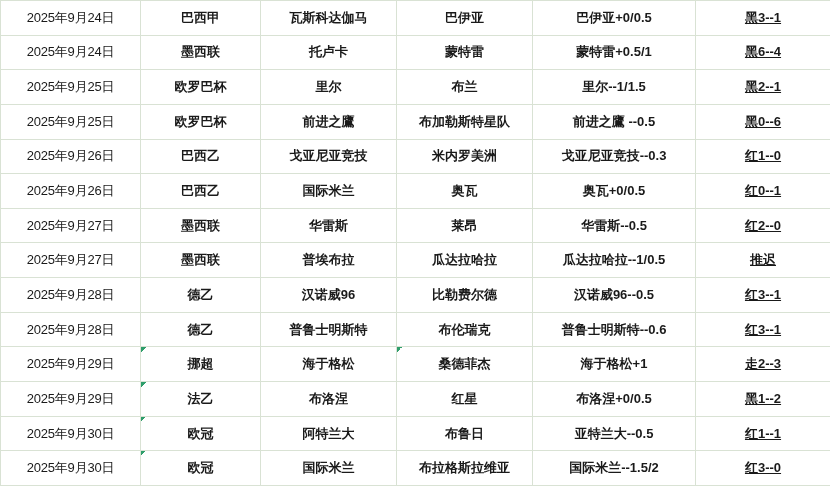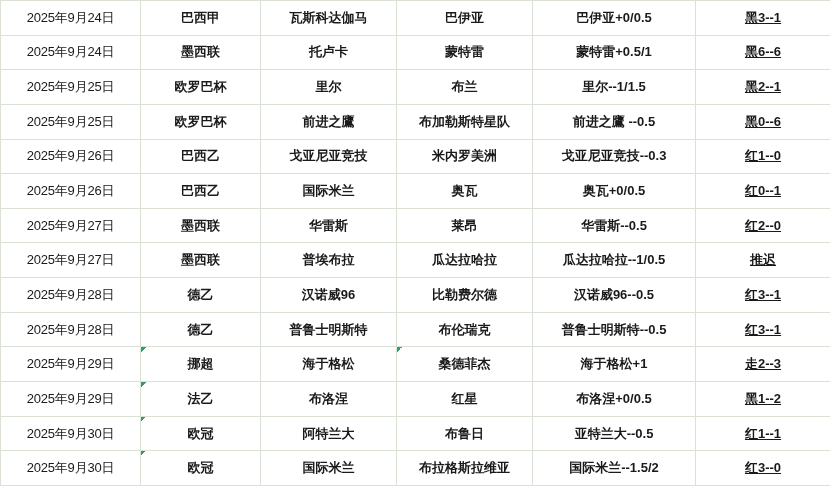--- a/index.html
+++ b/index.html
@@ -96,21 +96,21 @@
         <td class="away">巴伊亚</td>
         <td class="handicap">巴伊亚+0/0.5</td>
         <td class="result">黑3--1</td>
       </tr>
       <tr>
         <td class="date">2025年9月24日</td>
         <td class="league">墨西联</td>
         <td class="home">托卢卡</td>
         <td class="away">蒙特雷</td>
         <td class="handicap">蒙特雷+0.5/1</td>
-        <td class="result">黑6--6</td>
+        <td class="result">黑6--4</td>
       </tr>
       <tr>
         <td class="date">2025年9月25日</td>
         <td class="league">欧罗巴杯</td>
         <td class="home">里尔</td>
         <td class="away">布兰</td>
         <td class="handicap">里尔--1/1.5</td>
         <td class="result">黑2--1</td>
       </tr>
       <tr>
@@ -159,21 +159,21 @@
         <td class="home">汉诺威96</td>
         <td class="away">比勒费尔德</td>
         <td class="handicap">汉诺威96--0.5</td>
         <td class="result">红3--1</td>
       </tr>
       <tr>
         <td class="date">2025年9月28日</td>
         <td class="league">德乙</td>
         <td class="home">普鲁士明斯特</td>
         <td class="away">布伦瑞克</td>
-        <td class="handicap">普鲁士明斯特--0.5</td>
+        <td class="handicap">普鲁士明斯特--0.6</td>
         <td class="result">红3--1</td>
       </tr>
       <tr>
         <td class="date">2025年9月29日</td>
         <td class="league corner-mark">挪超</td>
         <td class="home">海于格松</td>
         <td class="away corner-mark">桑德菲杰</td>
         <td class="handicap">海于格松+1</td>
         <td class="result">走2--3</td>
       </tr>

